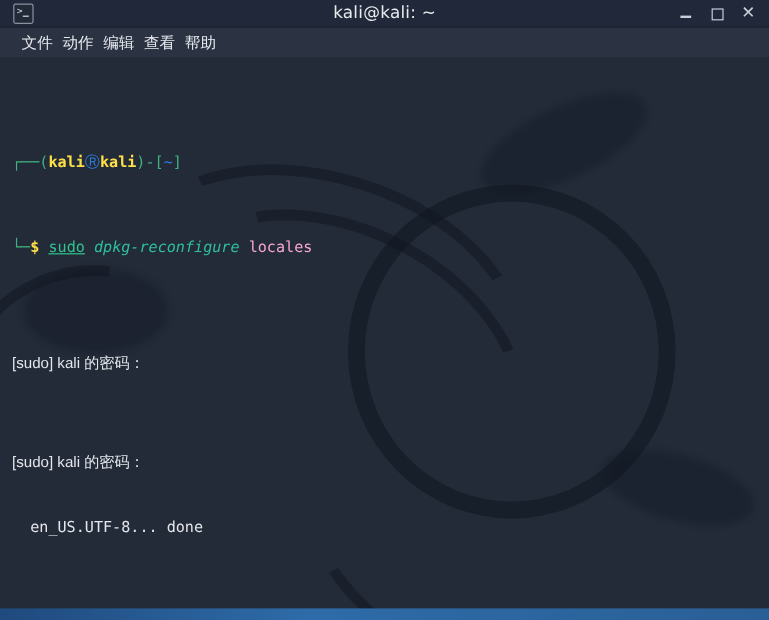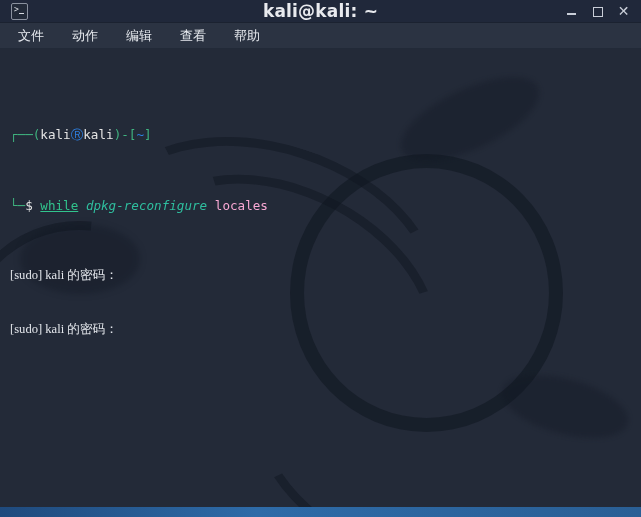--- a/index.html
+++ b/index.html
@@ -57,22 +57,22 @@
     position: absolute;
     left: 7px; top: 9px;
     width: 5px; height: 1px;
     background: #d7dae0;
   }
   #window-title {
     position: absolute;
     left: 0; right: 0;
     text-align: center;
     font-family: "DejaVu Sans", sans-serif;
-    font-size: 17px;
-    font-weight: bold;
+    font-size: 14px;
+    font-weight: normal;
     color: #e8eaee;
     letter-spacing: .2px;
     pointer-events: none;
   }
   #window-buttons {
     margin-left: auto;
     display: flex;
     align-items: center;
     gap: 13px;
     padding-right: 11px;
@@ -108,21 +108,21 @@
   }
 
   
   #menubar {
     height: 25px;
     min-height: 25px;
     background: #2b3342;
     display: flex;
     align-items: center;
     padding-left: 14px;
-    gap: 20px;
+    gap: 0;
     border-bottom: 1px solid #222a38;
   }
   .menu-item {
     font-family: "DejaVu Sans", sans-serif;
     font-size: 13px;
     color: #e6e9ee;
     padding: 1px 4px;
     cursor: default;
   }
 
@@ -185,27 +185,27 @@
     font-size: 12.6px;
     line-height: 17.7px;
     color: #e3e6eb;
     white-space: pre;
     z-index: 3;
   }
   .line { height: 17.7px; white-space: pre; }
 
   
   .c-green  { color: #3fb27f; }
-  .c-blue   { color: #e5e5e5; font-weight: normal; }
+  .c-blue   { color: #fde047; font-weight: bold; }
   .c-blue-n { color: #2e7fe0; }
   .c-cmd    { color: #2fbf9f; font-style: italic; }
   .c-under  { color: #31c48d; text-decoration: underline; }
   .c-white  { color: #f9a8d4; }
 
-  .zh { font-family: Liberation Serif, serif; font-size: 12.6px; }
+  .zh { font-family: Liberation Sans, sans-serif; font-size: 12.6px; margin-top: 28px; }
 
   
   #taskbar {
     position: absolute;
     left: 0; bottom: 0;
     width: 641px;
     height: 10px;
     background: linear-gradient(90deg, #1f4a7d 0%, #2e6ba8 40%, #2a5f95 100%);
     z-index: 10;
   }
@@ -255,24 +255,25 @@
       <div class="blob b3"></div>
     </div>
 
     <div id="left-edge"></div>
 
     <div id="screen">
 
       
       <div class="line"><span class="c-green">┌──</span><span class="c-green">(</span><span class="c-blue">kali</span><span class="c-blue-n">Ⓡ</span><span class="c-blue">kali</span><span class="c-green">)</span><span class="c-green">-</span><span class="c-green">[</span><span class="c-blue-n">~</span><span class="c-green">]</span></div>
 
-      <div class="line"><span class="c-green">└─</span><span class="c-blue">$</span><span class="c-white"> </span><span class="c-under">while</span><span class="c-white"> </span><span class="c-cmd">dpkg-reconfigure</span><span class="c-white"> </span><span class="c-white">locales</span></div>
+      <div class="line"><span class="c-green">└─</span><span class="c-blue">$</span><span class="c-white"> </span><span class="c-under">sudo</span><span class="c-white"> </span><span class="c-cmd">dpkg-reconfigure</span><span class="c-white"> </span><span class="c-white">locales</span></div>
 
       <div class="line zh">[sudo] kali 的密码：</div>
       <div class="line zh">[sudo] kali 的密码：</div>
+      <div class="line">  en_US.UTF-8... done</div>
       
       
       
 
       
 
       
       
 
       

